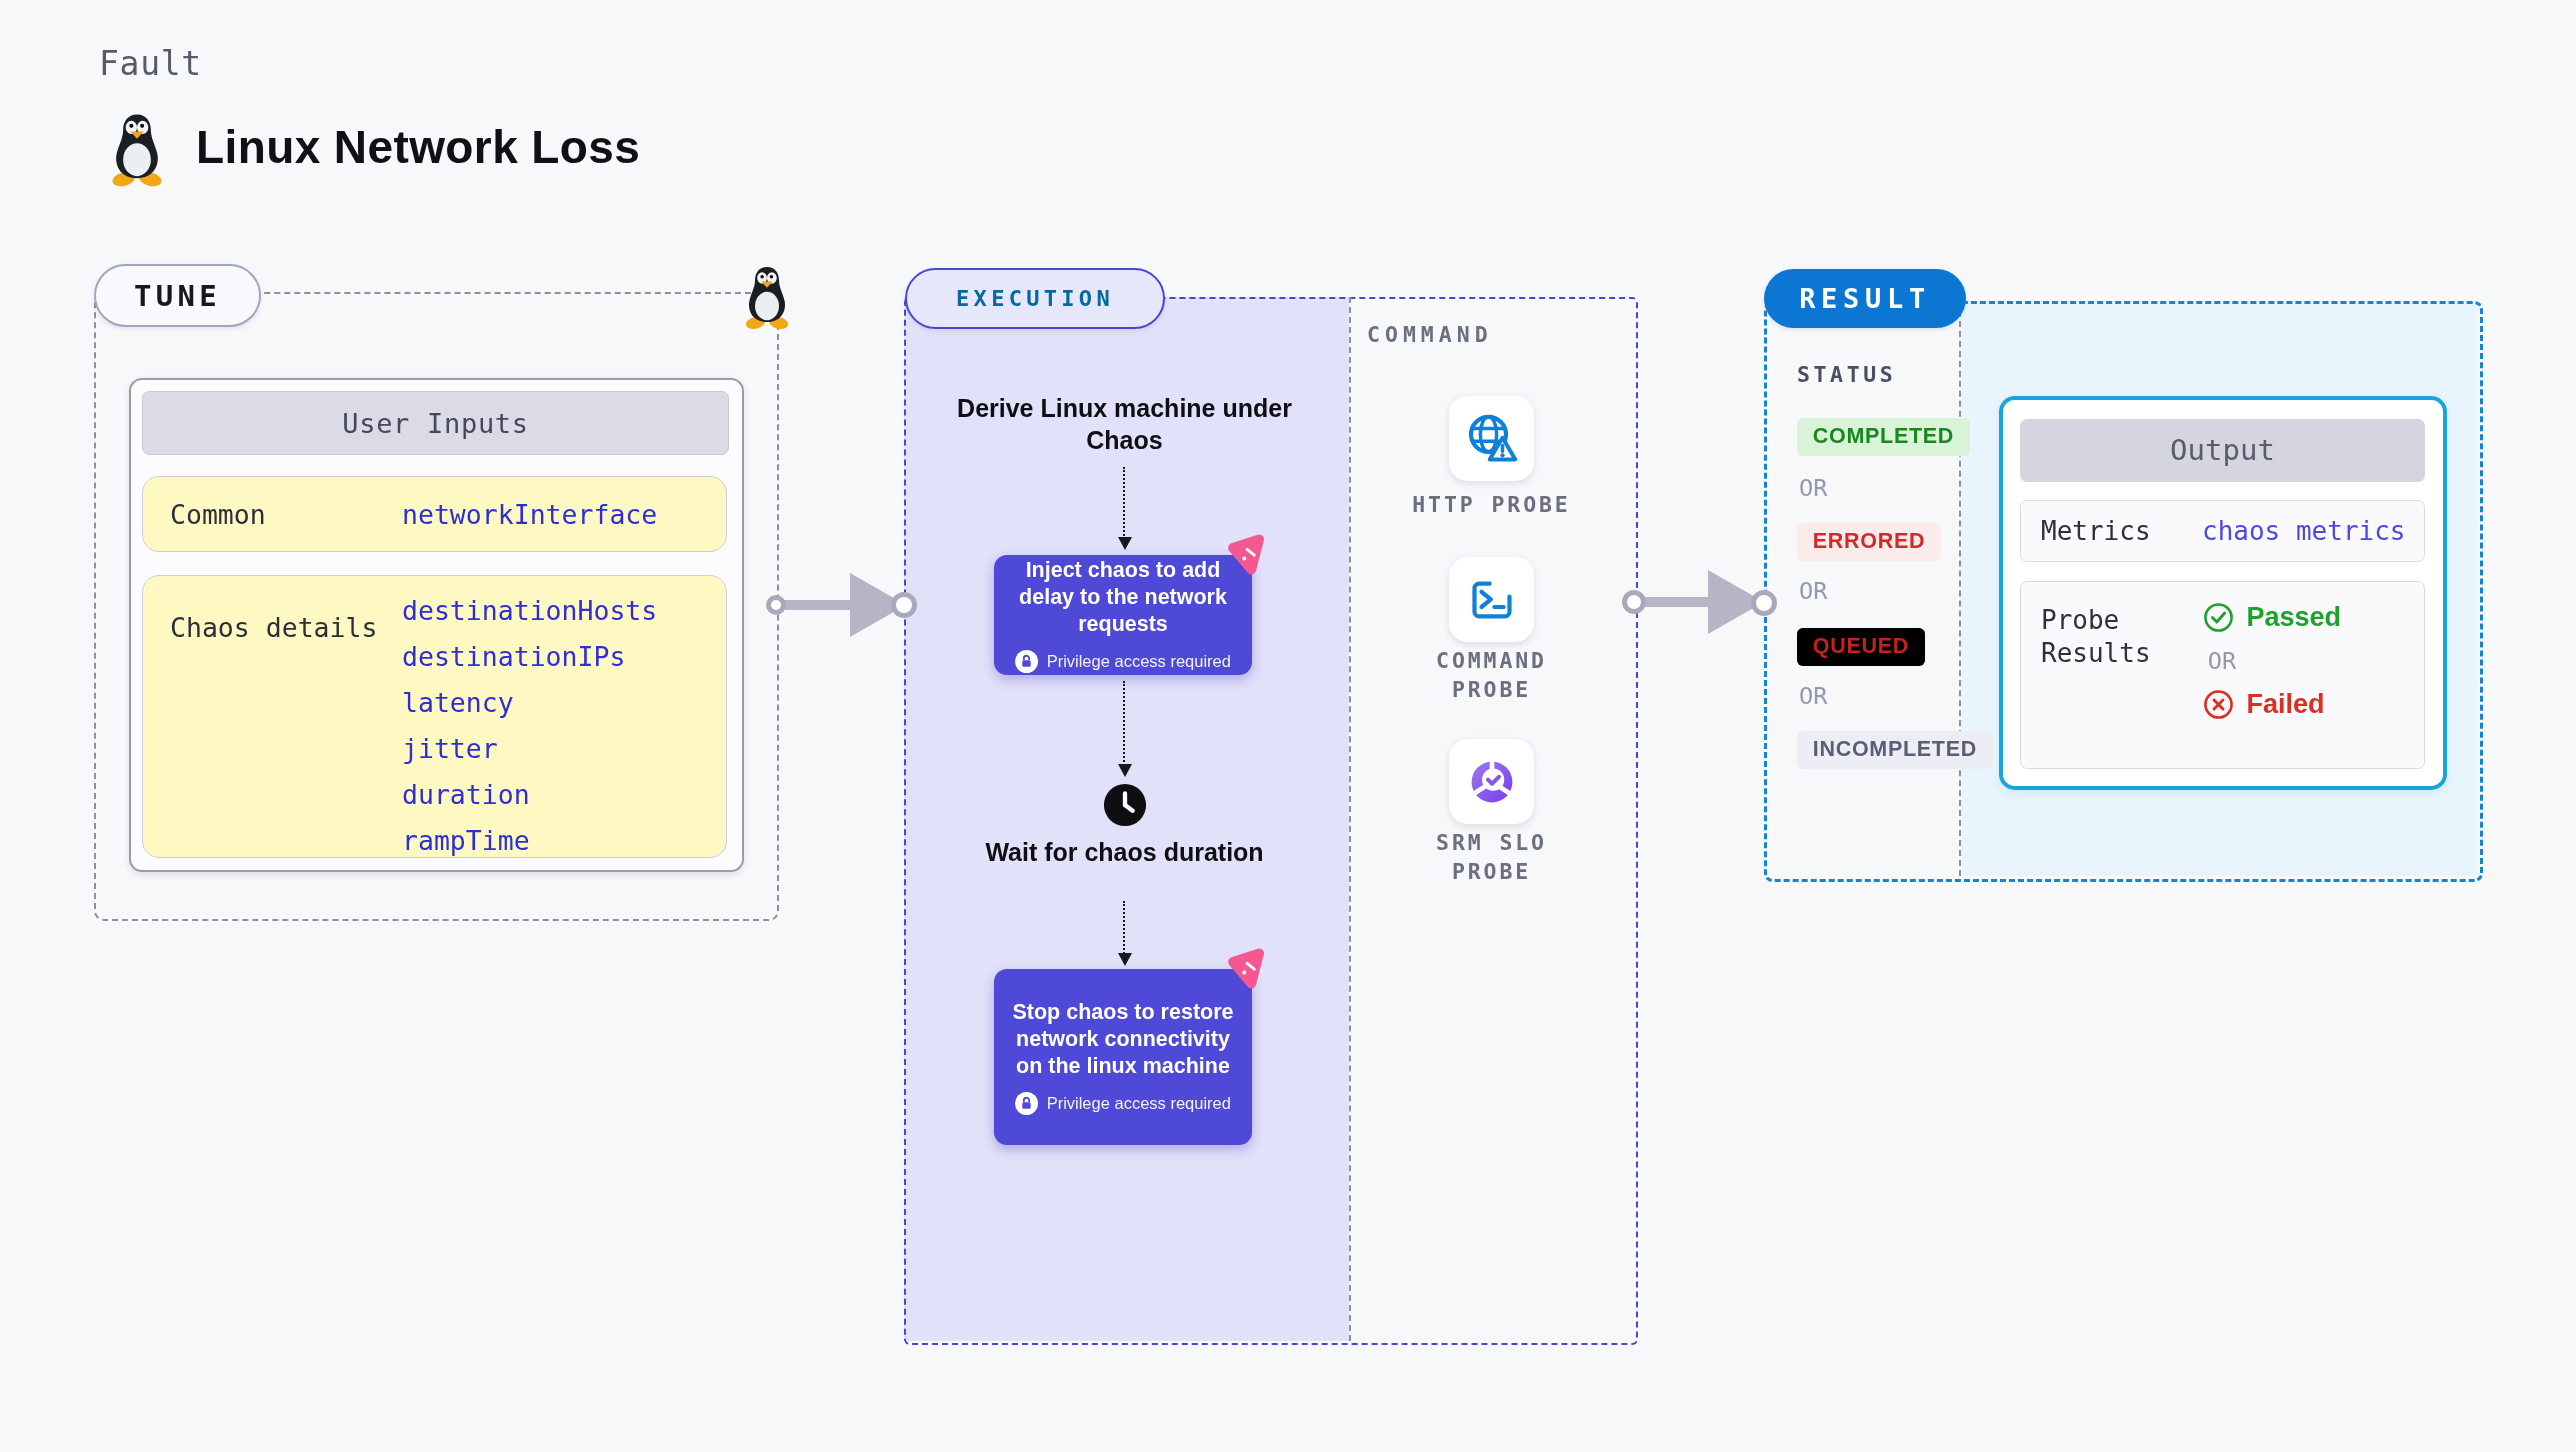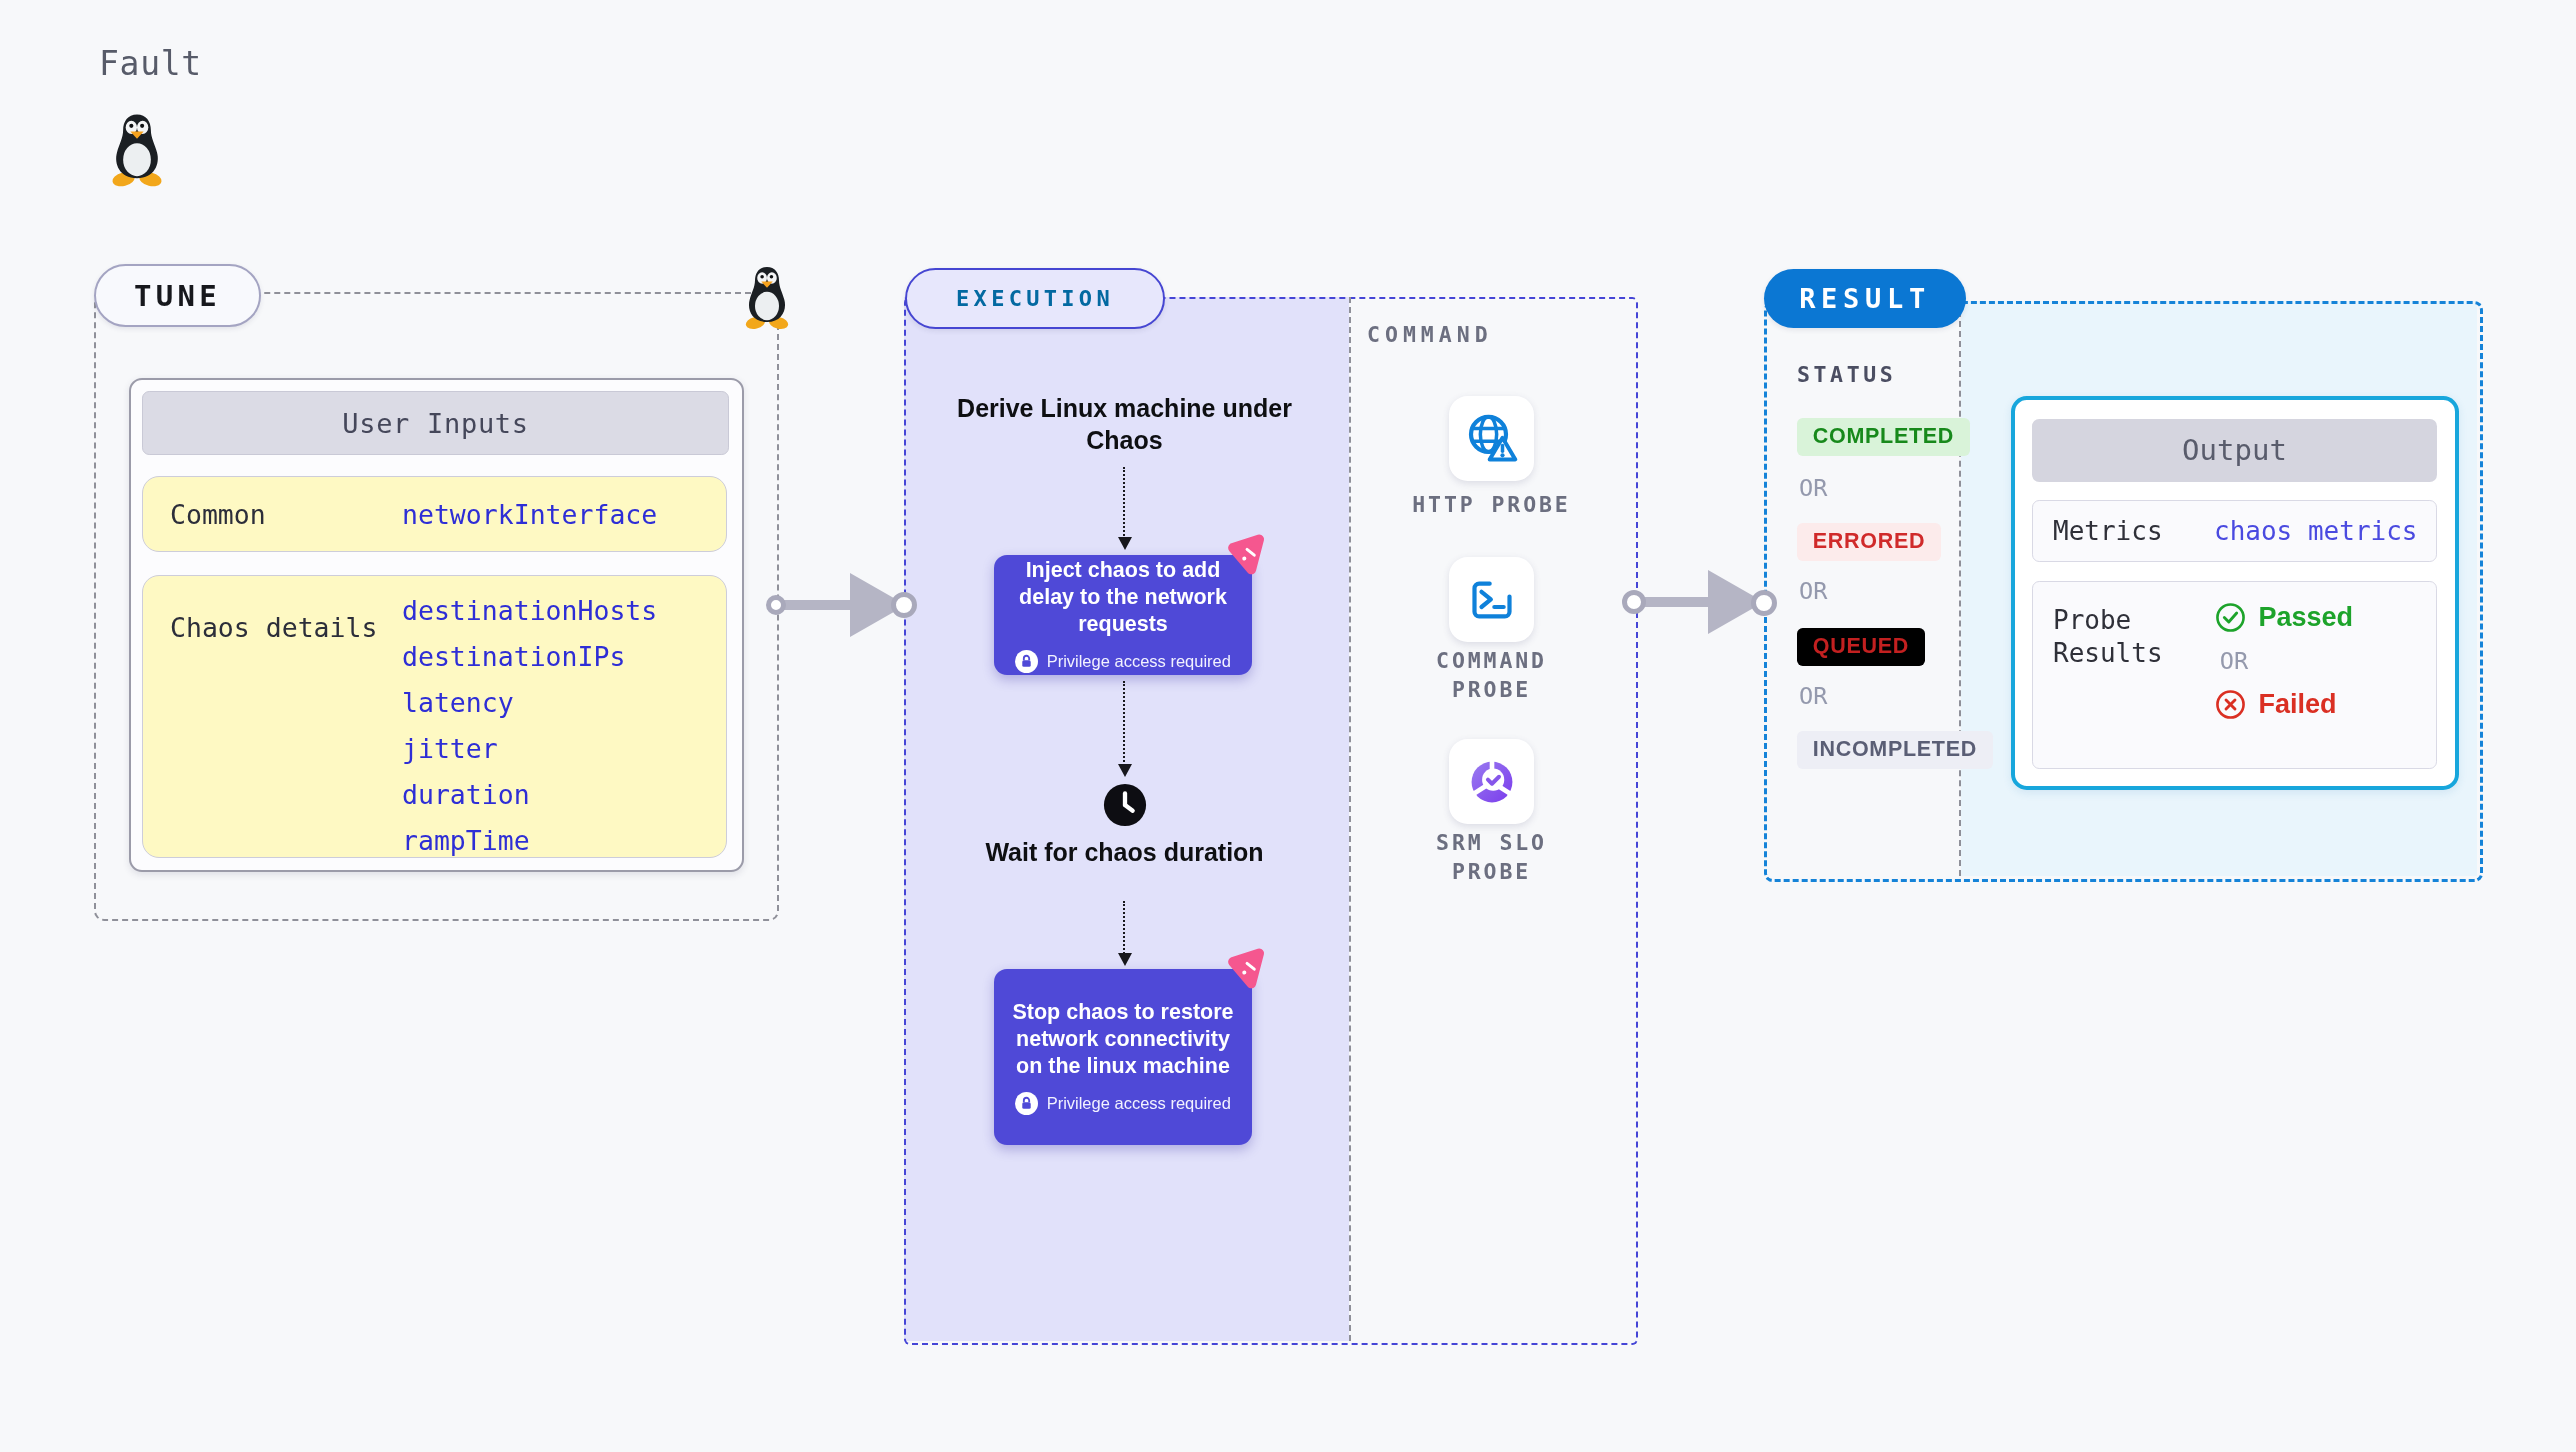--- a/index.html
+++ b/index.html
@@ -104,21 +104,21 @@
   .badge-0{left:1797px;top:418px;}
   .badge-1{left:1797px;top:523px;}
   .badge-2{left:1797px;top:628px;}
   .badge-3{left:1797px;top:731px;}
   .or-text{font-size:23.6px;color:#9499ad;font-weight:500;}
   .or-1{left:1799px;top:474px;}
   .or-2{left:1799px;top:577px;}
   .or-3{left:1799px;top:682px;}
 
   .output-card{left:1999px;top:396px;width:448px;height:394px;background:#ffffff;border:4.3px solid #17a6dc;
-               border-radius:15.8px;box-sizing:border-box;z-index:3;box-shadow:0 2.9px 8.6px rgba(40,120,180,.12);margin-left:12px;}
+               border-radius:15.8px;box-sizing:border-box;z-index:3;box-shadow:0 2.9px 8.6px rgba(40,120,180,.12);}
   .output-header{left:17px;top:18.6px;width:405px;height:63px;background:#d5d5df;border-radius:7.2px;
                  display:flex;align-items:center;justify-content:center;font-size:29px;font-weight:500;color:#595c6c;}
   .output-row{background:#fafafd;border:1.4px solid #d9d9e5;border-radius:7.2px;box-sizing:border-box;display:flex;}
   .metrics-row{left:17px;top:100px;width:405px;height:62px;align-items:center;}
   .proberes-row{left:17px;top:181px;width:405px;height:188px;align-items:flex-start;}
   .output-label{width:181px;padding-left:20px;box-sizing:border-box;font-size:26px;color:#2f3039;
                 line-height:33px;flex:none;}
   .proberes-row .output-label{padding-top:21.5px;}
   .metrics-value{font-size:26px;color:#4a4ae0;font-weight:500;}
   .proberes-col{padding-top:18.6px;display:flex;flex-direction:column;}
@@ -198,20 +198,21 @@
     </symbol>
   </defs>
 </svg>
 
 <div class="canvas">
 
   <div class="abs kicker mono">Fault</div>
   <svg class="abs tux-large" viewBox="0 0 90 104" width="64" height="75">
       <use href="#tux"></use>
     </svg>
+  <div class="abs page-title">Linux Network Loss</div>
 
   <div class="abs tune-box"></div>
   <div class="abs pill pill-tune">TUNE</div>
   <svg class="abs tux-small" viewBox="0 0 78 90" width="56" height="64">
       <use href="#tux"></use>
     </svg>
 
   <div class="abs ui-card"></div>
   <div class="abs ui-header mono">User Inputs</div>
 

